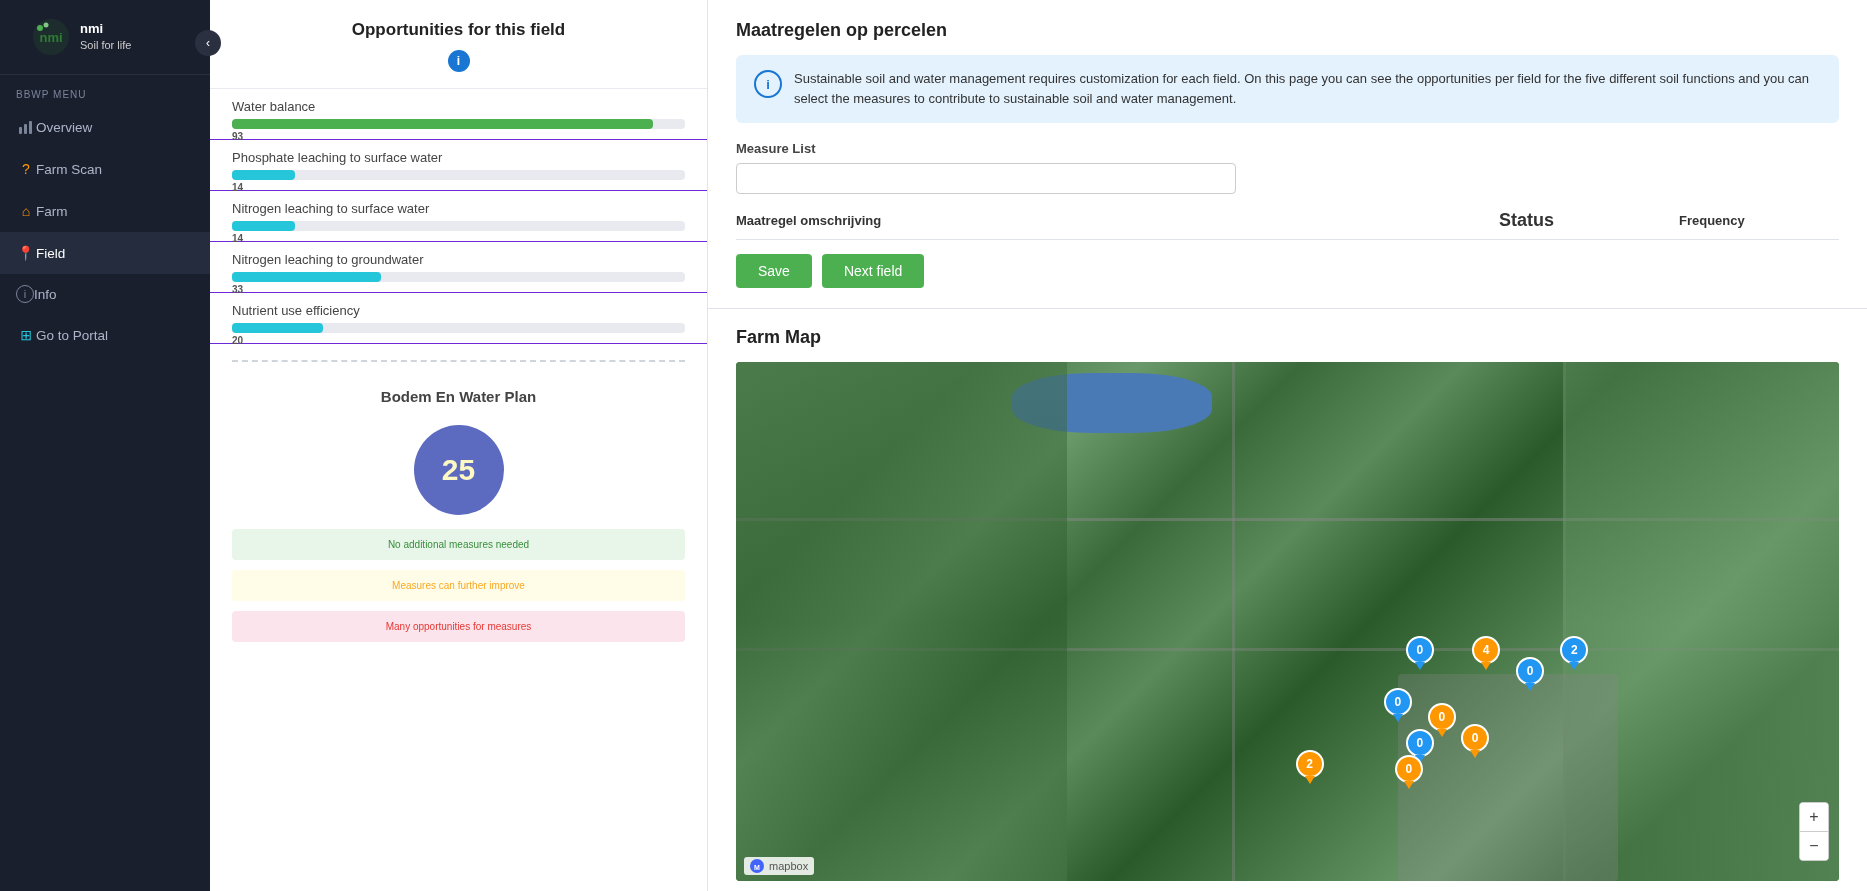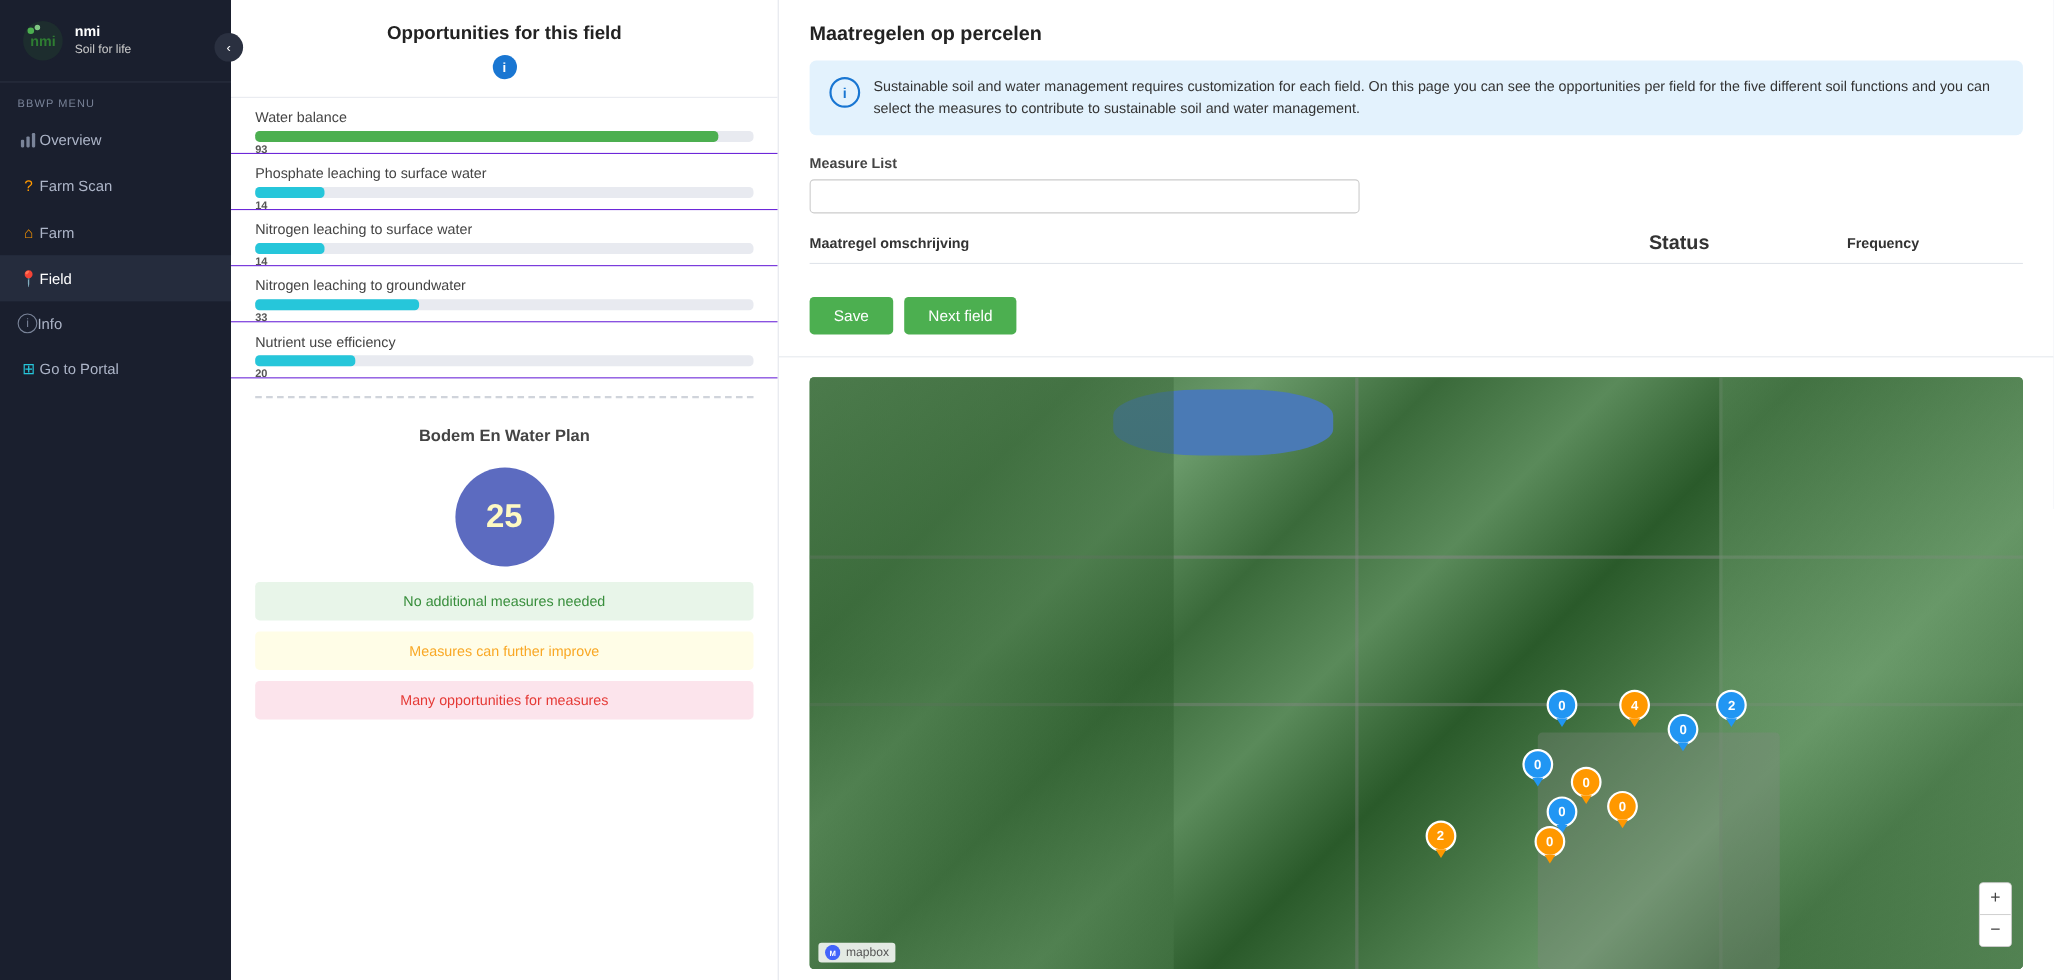--- a/index.html
+++ b/index.html
@@ -9,21 +9,21 @@
     .sidebar {
       width: 210px;
       min-width: 210px;
       background: #1a1f2e;
       color: #fff;
       display: flex;
       flex-direction: column;
       height: 100%;
     }
     .sidebar-logo {
-      padding: 18px 20px;
+      padding: 18px 32px;
       display: flex;
       align-items: center;
       gap: 10px;
       border-bottom: 1px solid #2a3040;
     }
     .logo-icon {
       width: 38px;
       height: 38px;
     }
     .logo-text {
@@ -187,21 +187,21 @@
     }
     .bedrijfsscore-label {
       font-size: 14px;
       color: #5c6bc0;
       margin-bottom: 20px;
     }
     .legend-item {
       border-radius: 4px;
       padding: 10px 4px;
       margin-bottom: 10px;
-      font-size: 13px;
+      font-size: 10px;
       font-weight: 500;
     }
     .legend-green { background: #e8f5e9; color: #388e3c; }
     .legend-yellow { background: #fffde7; color: #f9a825; }
     .legend-red { background: #fce4ec; color: #e53935; }
 
     
     .main-panel {
       flex: 1;
       display: flex;
@@ -264,21 +264,21 @@
       padding: 7px 10px;
       font-size: 13px;
       margin-bottom: 16px;
       outline: none;
     }
     .table-header {
       display: flex;
       align-items: center;
       border-bottom: 1px solid #e0e4ea;
       padding-bottom: 8px;
-      margin-bottom: 30px;
+      margin-bottom: 14px;
     }
     .col-description { flex: 1; font-size: 13px; font-weight: 600; color: #333; }
     .col-status { width: 180px; font-size: 18px; font-weight: 600; color: #333; }
     .col-frequency { width: 160px; font-size: 13px; font-weight: 600; color: #333; }
     .action-buttons {
       display: flex;
       gap: 10px;
     }
     .btn-save {
       background: #4caf50;
@@ -547,20 +547,21 @@
       <span class="col-frequency">Frequency</span>
     </div>
 
     <div class="action-buttons">
       <button class="btn-save">Save</button>
       <button class="btn-next">Next field</button>
     </div>
   </div>
 
   <div class="farm-map-section">
+    <div class="section-title">Farm Map</div>
     <div class="map-container">
       <div class="map-bg">
 
         <div class="map-road-h" style="top:30%; opacity:0.5;"></div>
         <div class="map-road-h" style="top:55%; opacity:0.4;"></div>
         <div class="map-road-v" style="left:45%; opacity:0.4;"></div>
         <div class="map-road-v" style="left:75%; opacity:0.3;"></div>
 
         <div class="map-water" style="top:2%;left:25%;width:200px;height:60px;border-radius:40%;"></div>
 

